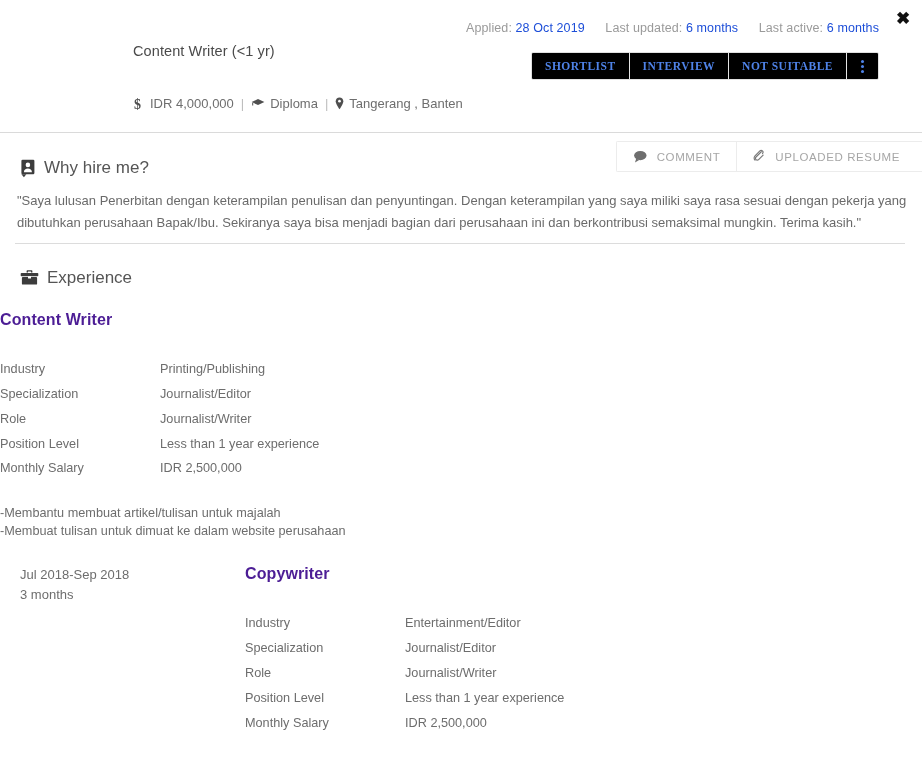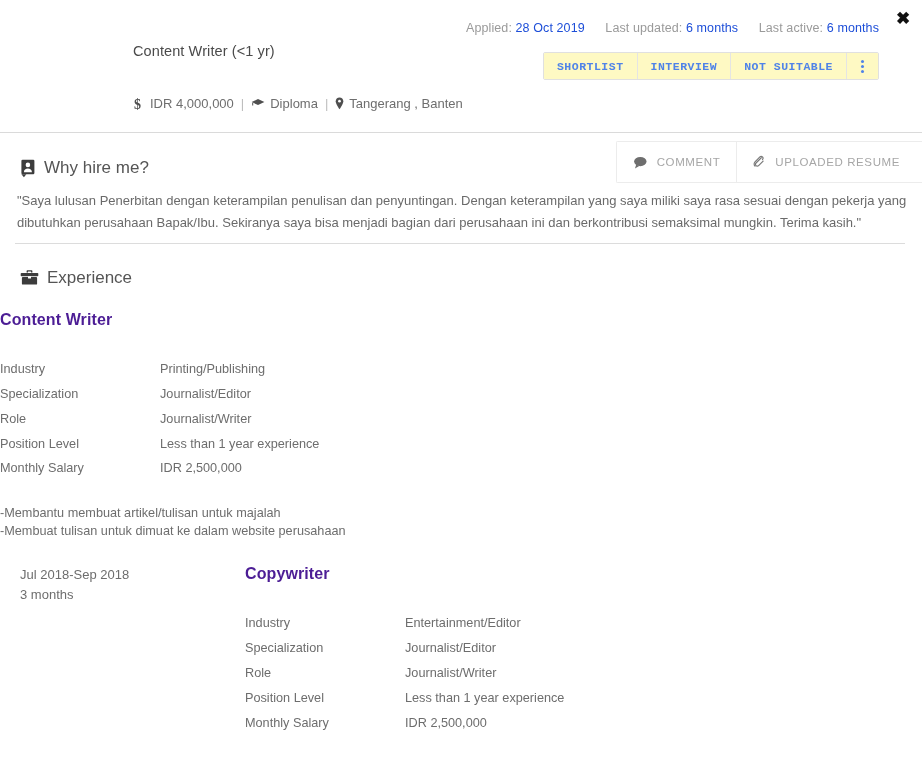--- a/index.html
+++ b/index.html
@@ -91,25 +91,25 @@
   }
   .btn-group .gbtn {
     display: flex;
     align-items: center;
     justify-content: center;
     padding: 0 13px;
     font-size: 11.5px;
     font-weight: bold;
     color: #4f83e8;
     letter-spacing: 0.5px;
-    background: #fef9c3;
+    background: #000000;
     border: none;
     border-right: 1px solid #e4e4e4;
     cursor: pointer;
-    font-family: Liberation Mono, monospace;
+    font-family: Liberation Serif, serif;
     white-space: nowrap;
   }
   .btn-group .gbtn:last-child { border-right: none; }
   .kebab {
     width: 31px;
     padding: 0 !important;
     display: flex;
     flex-direction: column;
     align-items: center;
     justify-content: center;
@@ -137,21 +137,21 @@
     left: 20px;
     top: 25px;
   }
   .sec-head .ic { display: inline-flex; align-items: center; color: #3c3c3c; }
 
   .tab-group {
     position: absolute;
     right: 0px;
     top: 8px;
     display: flex;
-    height: 42px;
+    height: 31px;
     border: 1px solid #ececec;
     border-right: none;
     border-radius: 2px 0 0 2px;
     background: #fff;
   }
   .tab-group .tbtn {
     display: flex;
     align-items: center;
     gap: 9px;
     padding: 0 16px;

